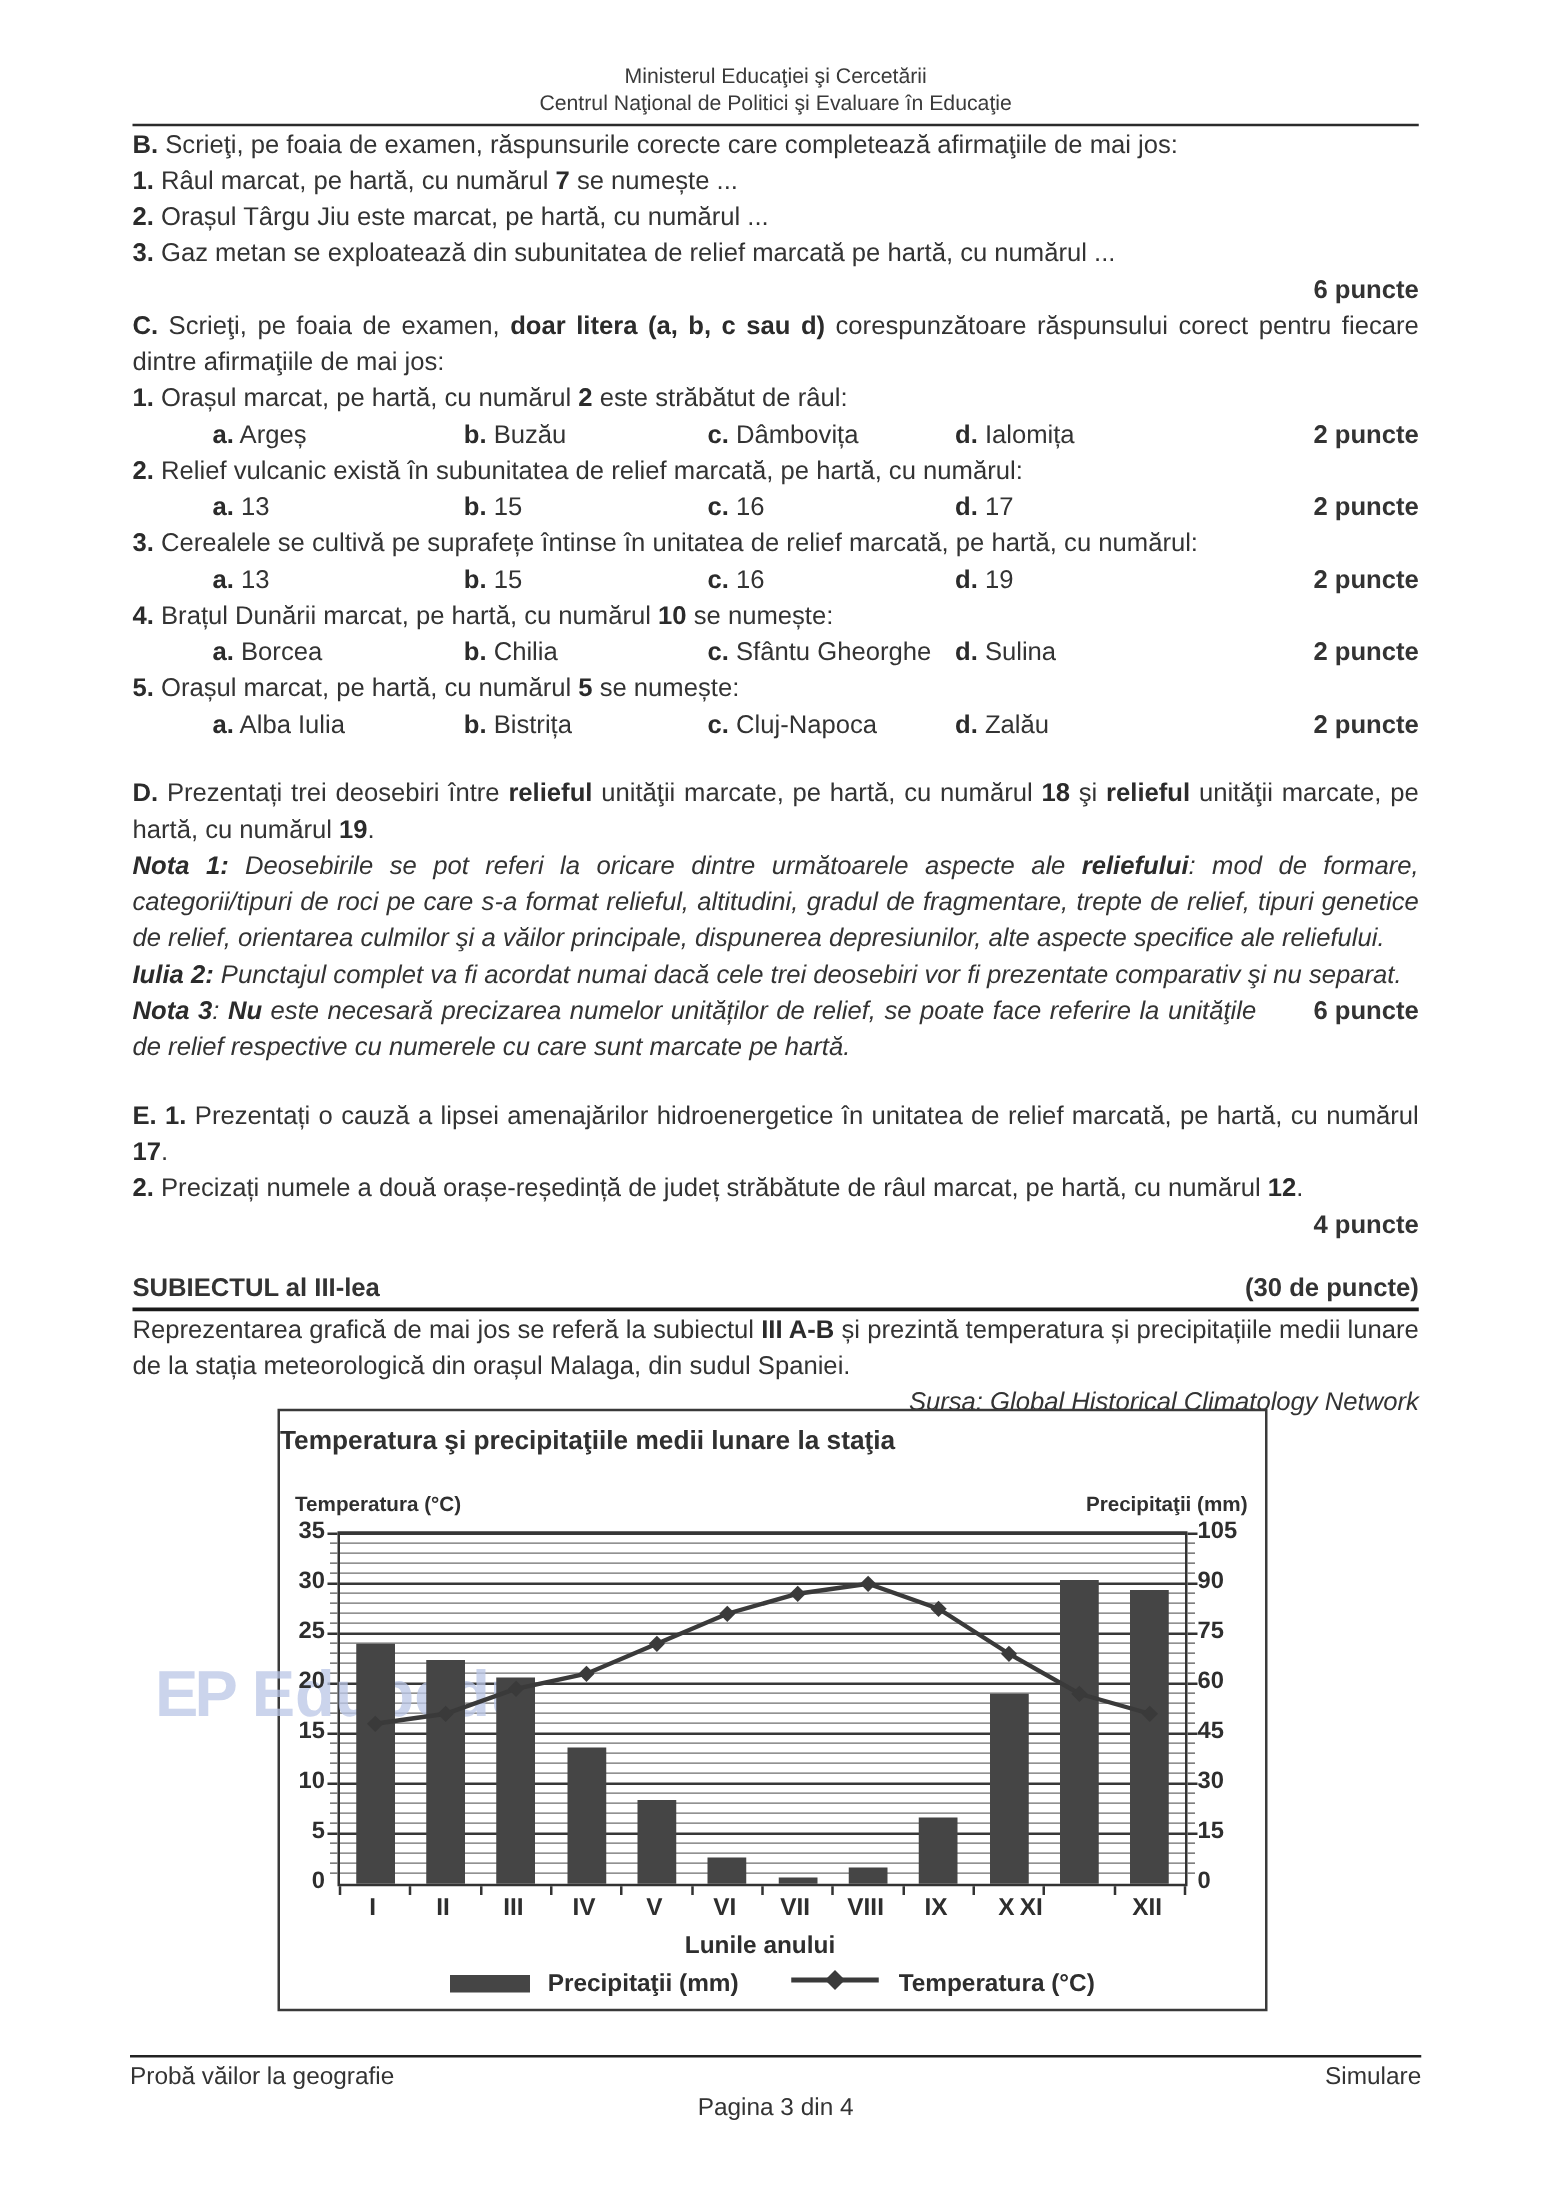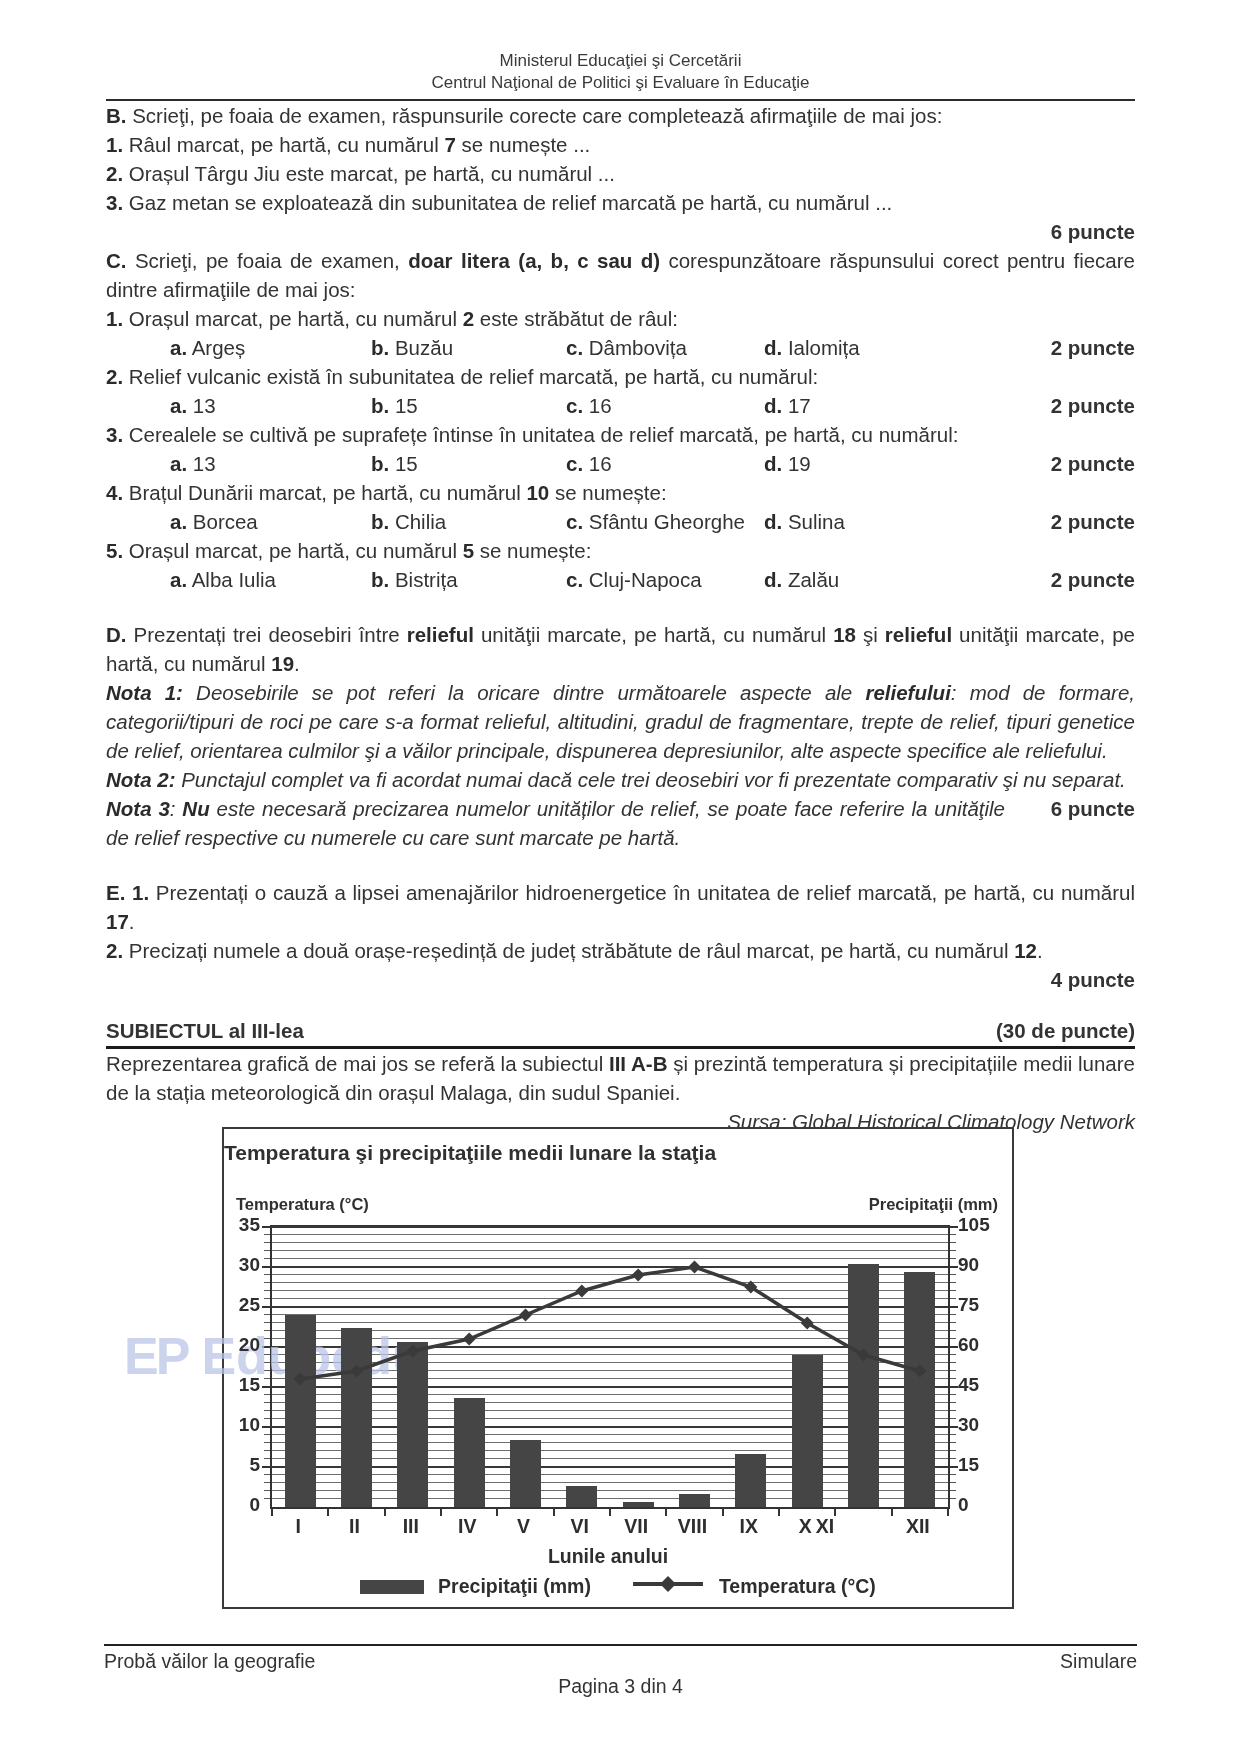--- a/index.html
+++ b/index.html
@@ -128,21 +128,21 @@
       <span class="o1"><b>a.</b> Alba Iulia</span>
       <span class="o2"><b>b.</b> Bistrița</span>
       <span class="o3"><b>c.</b> Cluj-Napoca</span>
       <span class="o4"><b>d.</b> Zalău</span>
       <span class="pt">2 puncte</span>
     </div>
 
     <div class="gap26"></div>
     <p class="just"><b>D.</b> Prezentați trei deosebiri între <b>relieful</b> unităţii marcate, pe hartă, cu numărul <b>18</b> şi <b>relieful</b> unităţii marcate, pe hartă, cu numărul <b>19</b>.</p>
     <p class="just noteit"><b>Nota 1:</b> Deosebirile se pot referi la oricare dintre următoarele aspecte ale <b>reliefului</b>: mod de formare, categorii/tipuri de roci pe care s-a format relieful, altitudini,  gradul de fragmentare, trepte de relief, tipuri genetice de relief, orientarea culmilor şi a văilor principale, dispunerea depresiunilor, alte aspecte specifice ale reliefului.</p>
-    <p class="just noteit"><b>Nota 2:</b> Punctajul complet va fi acordat numai dacă cele trei deosebiri vor fi prezentate comparativ şi nu separat.</p>
+    <p class="just noteit"><b>Iulia 2:</b> Punctajul complet va fi acordat numai dacă cele trei deosebiri vor fi prezentate comparativ şi nu separat.</p>
     <div class="n3wrap">
       <span class="n3pts">6 puncte</span>
       <p class="just noteit" style="margin-right:130px;"><b>Nota 3</b>: <b>Nu</b> este necesară precizarea numelor unităților de relief, se poate face referire la unităţile de relief respective cu numerele cu care sunt marcate pe hartă.</p>
     </div>
 
     <div class="gap26"></div>
     <p class="just"><b>E. 1.</b> Prezentați o cauză a lipsei amenajărilor hidroenergetice în unitatea de relief marcată, pe hartă, cu numărul <b>17</b>.</p>
     <p class="just"><b>2.</b> Precizați numele a două orașe-reședință de județ străbătute de râul marcat, pe hartă, cu numărul <b>12</b>.</p>
     <p class="pts">4 puncte</p>
 

